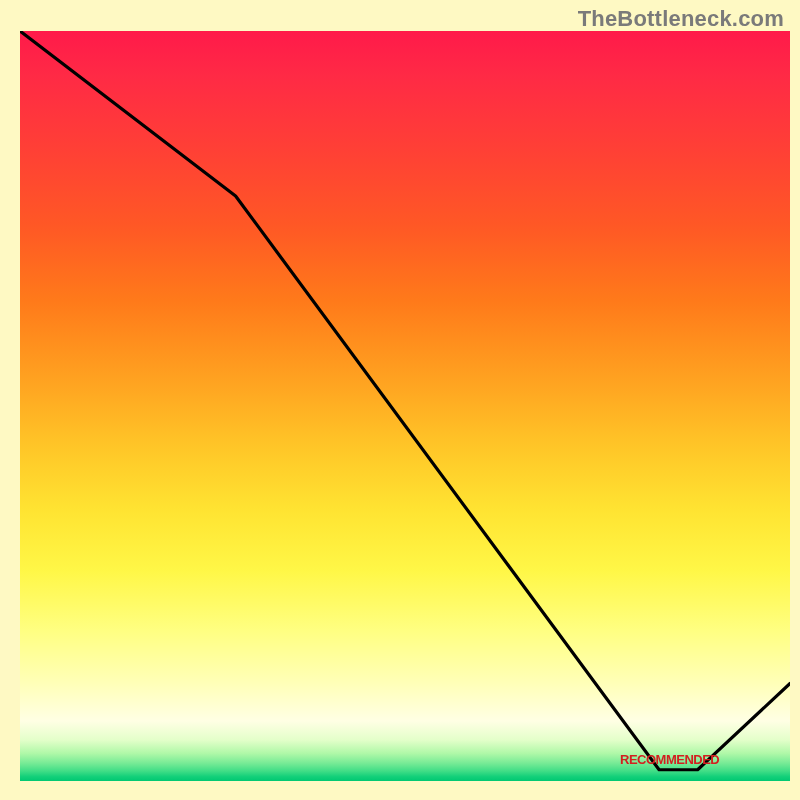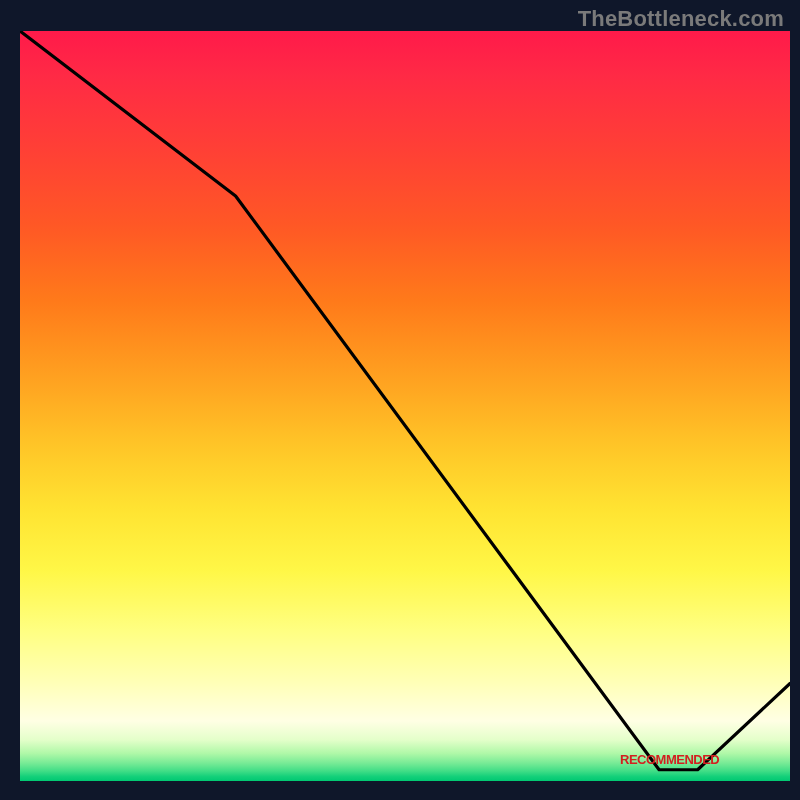--- a/index.html
+++ b/index.html
@@ -1,21 +1,21 @@
 <!DOCTYPE html>
 <html><head>
 <meta charset="utf-8">
 <style>
   * { margin: 0; padding: 0; box-sizing: border-box; }
   html, body { width: 800px; height: 800px; background: #000; overflow: hidden; }
   .frame {
     position: absolute;
     left: 0; top: 0;
     width: 800px; height: 800px;
-    background: #0f172a;
+    background: #fef9c3;
   }
   .plot-area {
     position: absolute;
     left: 20px; top: 31px;
     width: 770px; height: 750px;
     overflow: hidden;
   }
   .grad {
     position: absolute;
     left: 0; top: 0; right: 0; bottom: 0;

